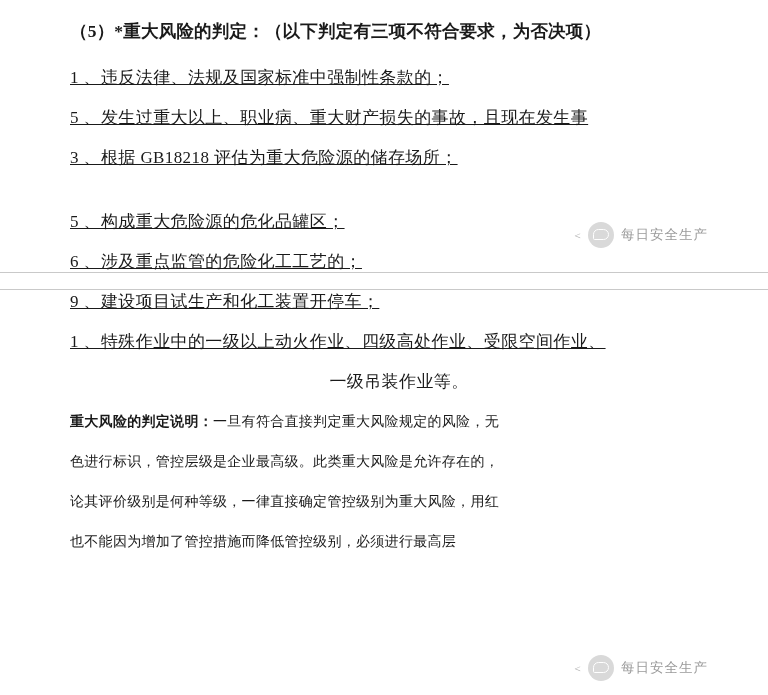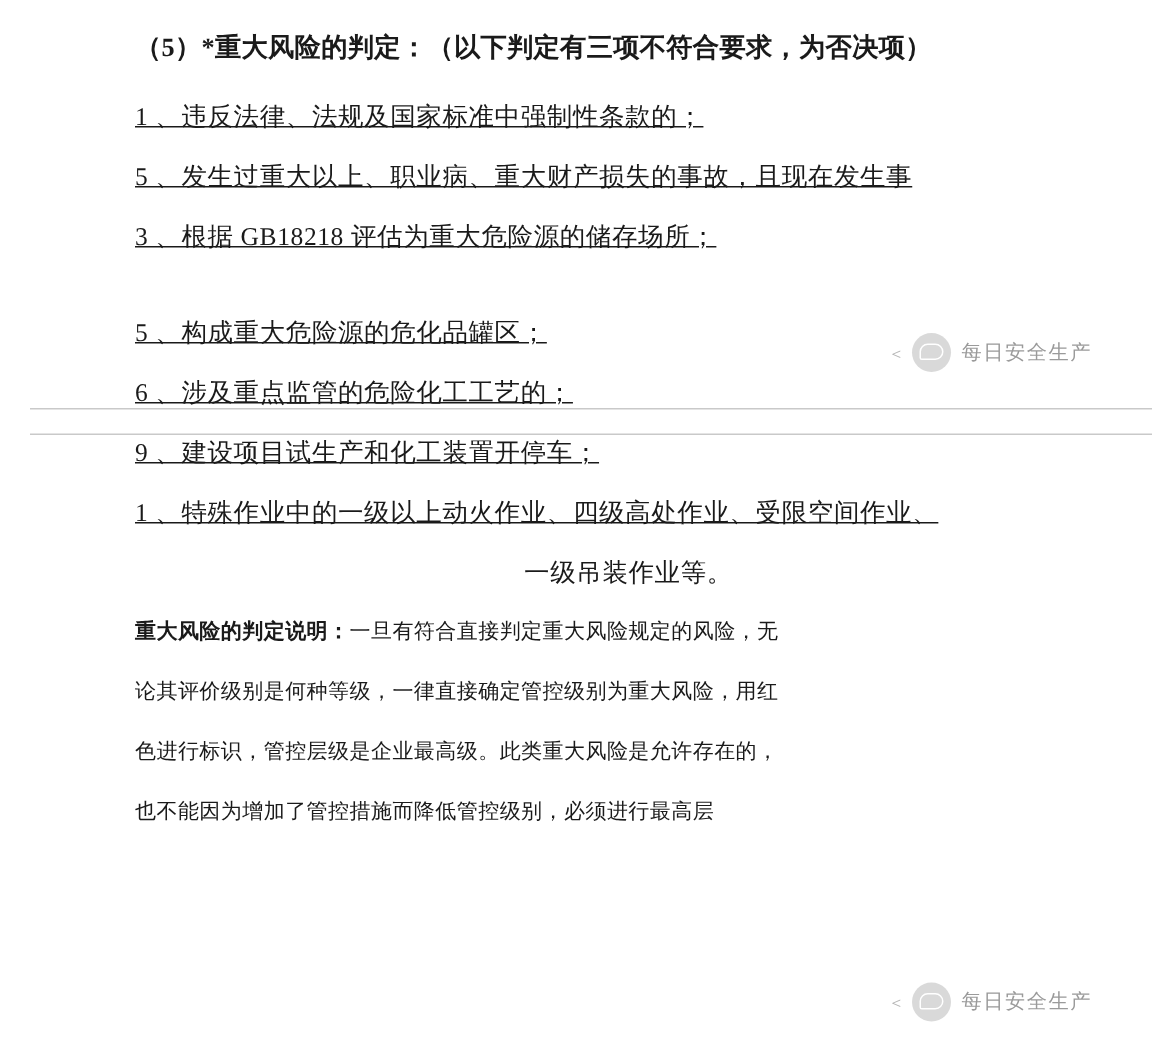--- a/index.html
+++ b/index.html
@@ -14,21 +14,20 @@
     color: #1a1a1a;
     overflow: hidden;
     position: relative;
   }
   .page {
     position: relative;
     width: 728px;
     height: 695px;
     box-sizing: border-box;
     padding: 10px 26px 0 70px;
-    margin-left: 20px;
   }
   .heading {
     font-size: 17.5px;
     font-weight: bold;
     line-height: 30px;
     margin: 6px 0 12px 0;
     letter-spacing: 0.2px;
     white-space: nowrap;
   }
   .para {
@@ -125,22 +124,22 @@
   <div class="block-two">
     <p class="para">5 、构成重大危险源的危化品罐区；</p>
     <p class="para">6 、涉及重点监管的危险化工工艺的；</p>
     <p class="para">9 、建设项目试生产和化工装置开停车；</p>
     <p class="para">1 、特殊作业中的一级以上动火作业、四级高处作业、受限空间作业、</p>
     <p class="sub-line">一级吊装作业等。</p>
   </div>
 
   <div class="note-block">
     <p class="note"><b>重大风险的判定说明：</b><span>一旦有符合直接判定重大风险规定的风险，无</span></p>
+    <p class="note">色进行标识，管控层级是企业最高级。此类重大风险是允许存在的，</p>
     <p class="note">论其评价级别是何种等级，一律直接确定管控级别为重大风险，用红</p>
-    <p class="note">色进行标识，管控层级是企业最高级。此类重大风险是允许存在的，</p>
     <p class="note">也不能因为增加了管控措施而降低管控级别，必须进行最高层</p>
   </div>
 
   <div class="wm wm-1">
     <span class="wm-chev">＜</span>
     <span class="wm-logo"></span>
     <span class="wm-text">每日安全生产</span>
   </div>
 
   <div class="wm wm-2">

